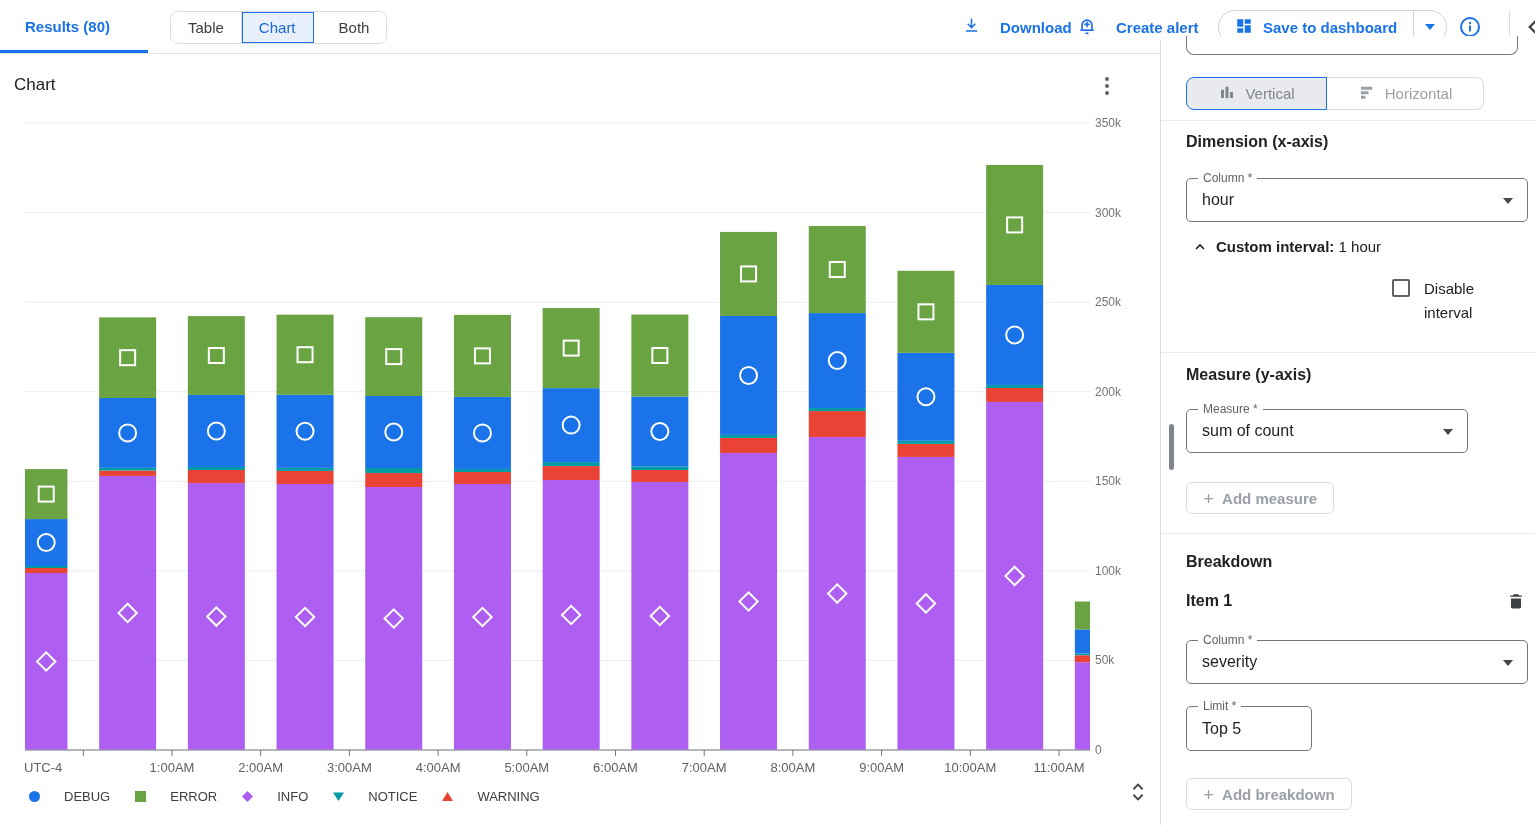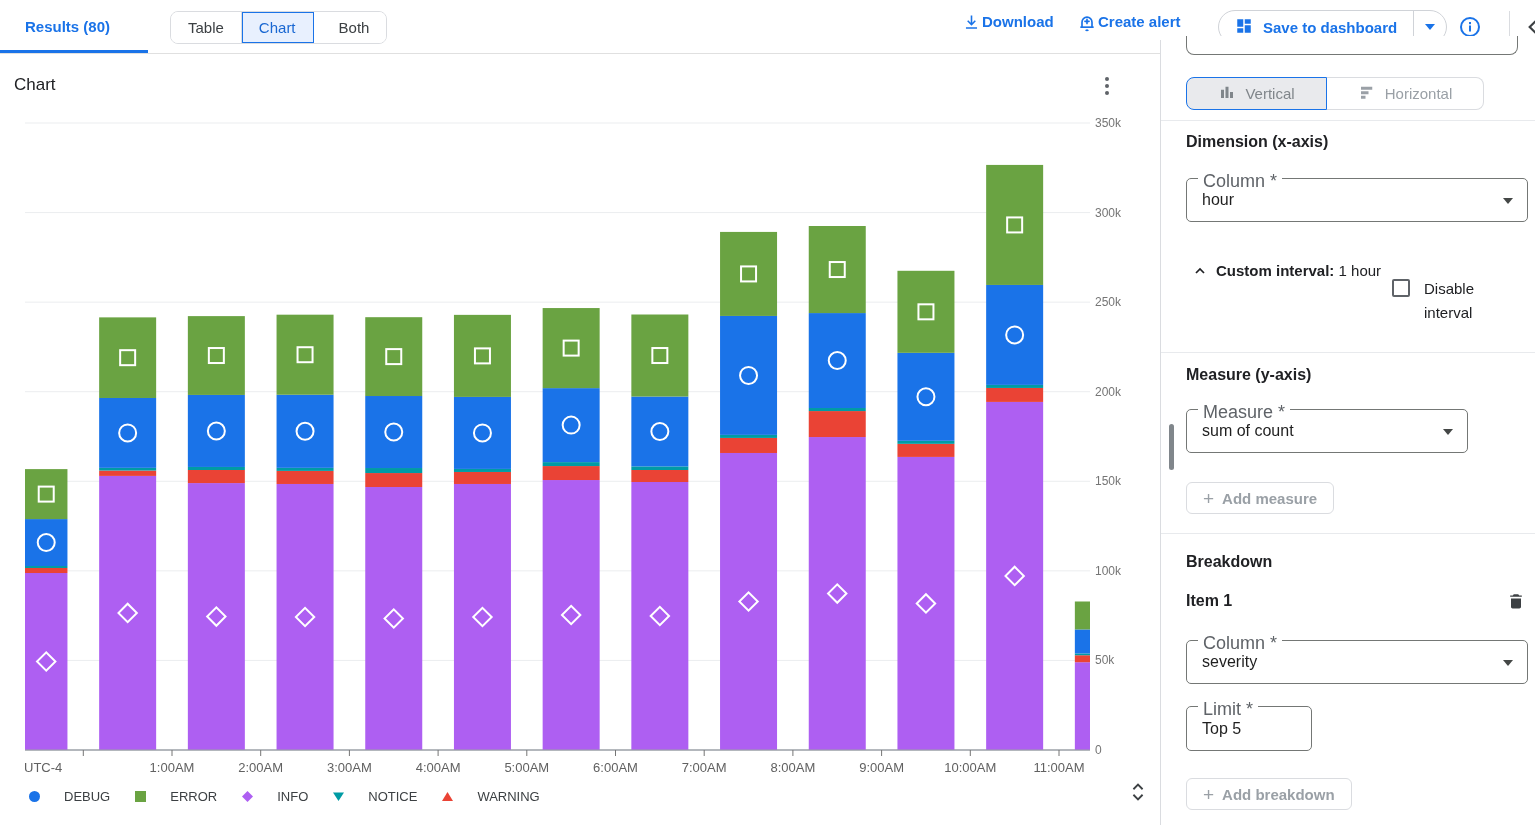--- a/index.html
+++ b/index.html
@@ -18,21 +18,21 @@
   #results-underline { position:absolute; left:0; top:50px; width:148px; height:3px; background:#1a73e8; }
 
   .seg-group { position:absolute; left:170px; top:11px; height:33px; display:flex;
     border:1px solid #dadce0; border-radius:8px; overflow:hidden; background:#fff; }
   .seg { height:31px; line-height:31px; padding:0 17px; font-size:15px; color:#3c4043;
     cursor:pointer; border-right:1px solid #dadce0; background:#fff; }
   .seg:last-child { border-right:none;padding-left:25px; }
   .seg.selected { background:#e8f0fe; color:#1967d2; font-weight:500;
     outline:1px solid #1a73e8; outline-offset:-1px; }
 
-  .hdr-action { position:absolute; top:13px; display:flex; gap:1px;
+  .hdr-action { position:absolute; top:13px; display:flex; align-items:center; gap:19px;
     color:#1a73e8; font-size:15px; font-weight:600; cursor:pointer; height:28px; }
   #save-split { position:absolute; left:1218px; top:10px; width:229px; height:34px;
     border:1px solid #d0d3d8; border-radius:17px; display:flex; align-items:center; cursor:pointer; background:#fff;text-align:right; }
   #save-main { flex:1; display:flex; align-items:center; gap:10px; padding-left:16px;
     color:#1a73e8; font-size:15px; font-weight:600; }
   #save-divider { width:1px; height:32px; background:#d0d3d8; }
   #save-caret { width:32px; display:flex; justify-content:center; align-items:center; }
   .caret-down { width:0; height:0; border-left:5px solid transparent; border-right:5px solid transparent;
     border-top:6px solid #1a73e8; }
   #hdr-divider { position:absolute; left:1509px; top:11px; width:1px; height:31px; background:#dadce0; }
@@ -59,28 +59,28 @@
   #orient-group { position:absolute; left:1186px; top:77px; width:298px; height:33px; display:flex; }
   .orient-btn { display:flex; align-items:center; justify-content:center; gap:9px;
     font-size:15px; color:#80868b; background:#fff; border:1px solid #dadce0; cursor:default; }
   #orient-vertical { width:141px; border-radius:8px 0 0 8px; background:#e9eaed;
     border:1px solid #1a73e8; }
   #orient-horizontal { width:157px; border-radius:0 8px 8px 0; border-left:none; color:#9aa0a6; }
 
   .side-h { position:absolute; left:1186px; font-size:16px; font-weight:700; color:#202124; }
   .ofield { position:absolute; border:1px solid #747775; border-radius:5px; background:#fff; }
   .ofield-label { position:absolute; top:-8px; left:11px; background:#fff; padding:0 5px;
-    font-size:18px; color:#5f6368; white-space:nowrap; }
+    font-size:12px; color:#5f6368; white-space:nowrap; }
   .ofield-value { position:absolute; left:15px; top:50%; transform:translateY(-50%);
     font-size:16px; color:#1f1f1f; }
   .ofield .caret { position:absolute; right:14px; top:50%; margin-top:-2px; width:0; height:0;
     border-left:5px solid transparent; border-right:5px solid transparent; border-top:6px solid #444746; }
 
   #custom-interval { position:absolute; left:1192px; top:238px; display:flex; align-items:center;
-    gap:8px; font-size:15px; color:#202124; cursor:pointer;margin-top:24px; }
+    gap:8px; font-size:15px; color:#202124; cursor:pointer; }
   #custom-interval b { font-weight:700; }
   #disable-box { position:absolute; left:1392px; top:279px; width:18px; height:18px;
     border:2px solid #5f6368; border-radius:2px; background:#fff; cursor:pointer; }
   #disable-label { position:absolute; left:1424px; top:277px; width:80px; font-size:15px;
     line-height:24px; color:#202124; }
 
   .ghost-btn { position:absolute; left:1186px; height:32px; border:1px solid #dadce0;
     border-radius:6px; background:#fff; display:flex; align-items:center; gap:8px;
     padding:0 16px; font-size:15px; font-weight:600; color:#9aa0a6; cursor:default; }
   .ghost-plus { font-size:19px; font-weight:400; color:#9aa0a6; line-height:1; }

